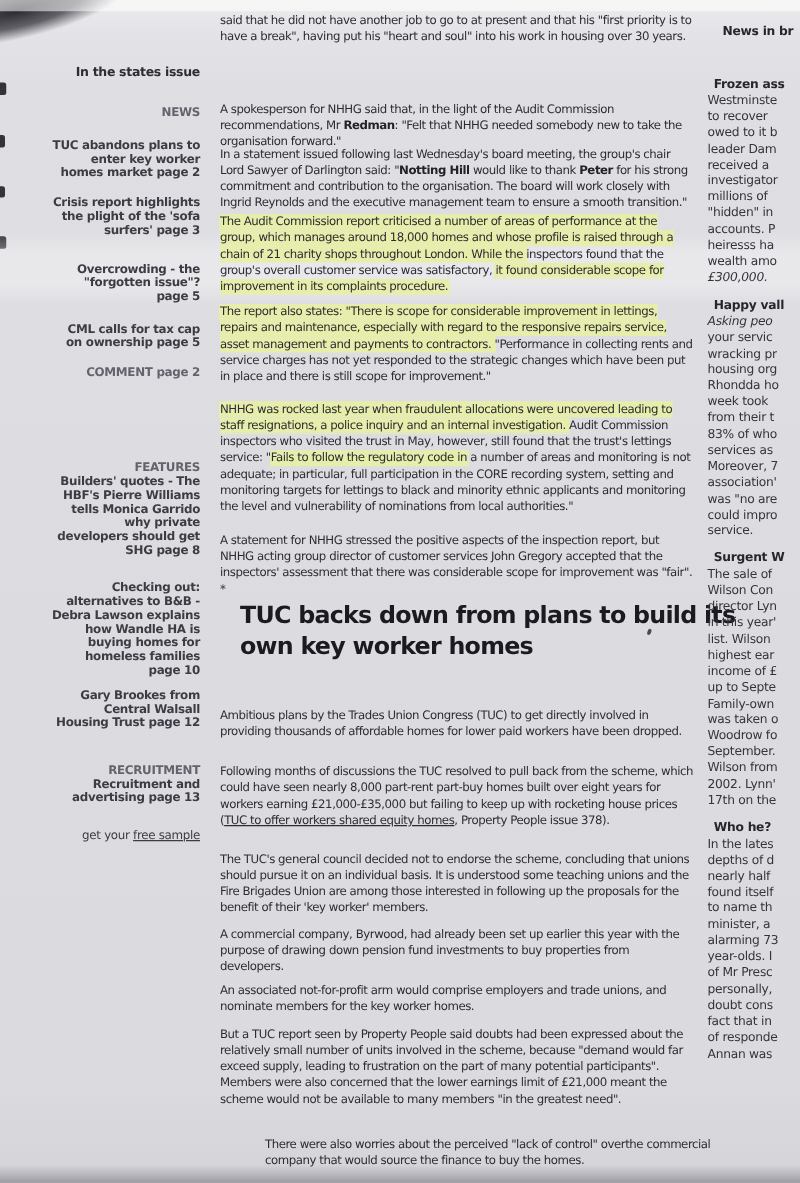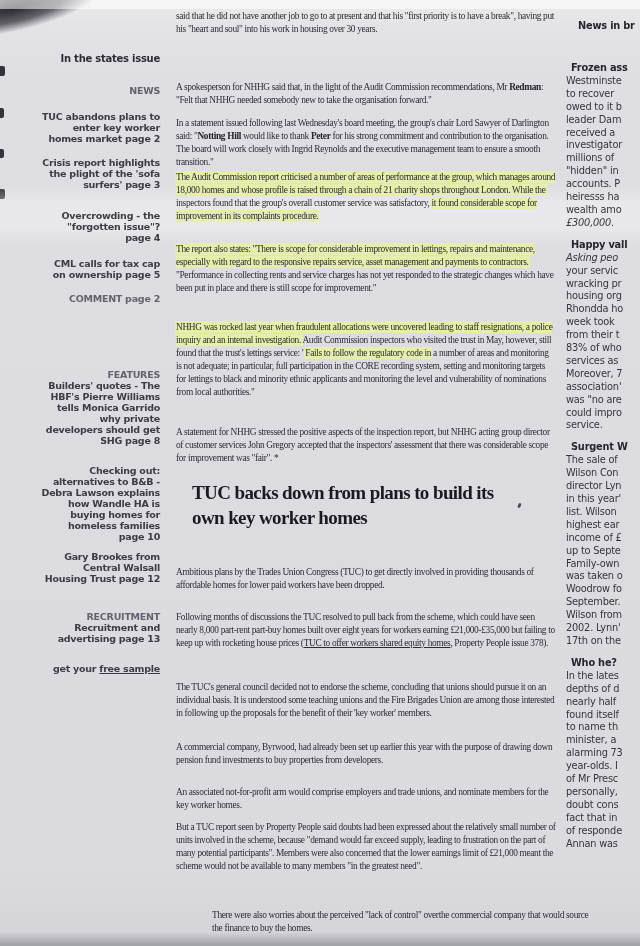--- a/index.html
+++ b/index.html
@@ -23,41 +23,41 @@
 
   
   .toc { position:absolute; left:0; top:0; width:163px; height:946px;
     font-weight:bold; font-size:9.5px; line-height:11px; letter-spacing:-0.25px;
     color:#3c3c44; text-align:right; }
   .toc-item { position:absolute; left:0; right:3px; white-space:pre-line; }
   .toc-header { font-size:10px; color:#2d2d34; }
 
   
   .main { position:absolute; left:176px; top:0; width:380px; height:946px;
-    font-size:9.4px; line-height:13px; letter-spacing:-0.35px; color:#2c2c33;font-family:Liberation Serif, serif; }
+    font-size:9.4px; line-height:13px; letter-spacing:-0.35px; color:#2c2c33; }
   .para { position:absolute; left:0; width:380px; }
   .headline { position:absolute; left:0; width:400px; font-size:19px; line-height:25px;
     font-weight:bold; letter-spacing:-0.6px; color:#1a1a20; white-space:pre-line; }
 
   
   .brief { position:absolute; left:566px; top:0; width:80px; height:946px;
     font-size:9.8px; line-height:12.9px; letter-spacing:-0.2px; color:#34343b; }
   .brief-header { position:absolute; top:20px; left:12px; font-weight:bold; color:#26262c; white-space:nowrap; }
   .brief-items { position:absolute; top:62px; left:0; width:80px; }
   .brief-item { margin-bottom:9px; }
   .brief-title { font-weight:bold; color:#26262c; margin-left:5px; white-space:nowrap; }
   .brief-body { white-space:pre-line; }
 
   
   .b { font-weight:bold; color:#222228; }
   .h { background:var(--highlight,#e6eda6); box-shadow:0 0 0 1px var(--highlight,#e6eda6); }
   .u { text-decoration:underline; }
   .i { font-style:italic; }
   .sec { color:#63636d; }
-  .r { font-weight:bold; }
+  .r { font-weight:normal; }
 </style>
 </head>
 <body>
 
 <div class="page" style="--highlight: #e7eeab;">
 
   <div class="artifact-tl"></div>
   <div class="edge-mark" style="top:66px;height:10px;"></div>
   <div class="edge-mark" style="top:108px;height:10px;width:4px;"></div>
   <div class="edge-mark" style="top:149px;height:9px;width:4px;"></div>
@@ -71,21 +71,21 @@
     <div class="toc-item toc-header" style="top:53px;"><span>In the states issue</span></div>
     <div class="toc-item" style="top:85px;"><span class="sec">NEWS</span></div>
     <div class="toc-item" style="top:111px;"><span>TUC abandons plans to
 enter key worker
 homes market page 2</span></div>
     <div class="toc-item" style="top:157px;"><span>Crisis report highlights
 the plight of the 'sofa
 surfers' page 3</span></div>
     <div class="toc-item" style="top:210px;"><span>Overcrowding - the
 "forgotten issue"?
-page 4</span></div>
+page 5</span></div>
     <div class="toc-item" style="top:258px;"><span>CML calls for tax cap
 on ownership page 5</span></div>
     <div class="toc-item" style="top:293px;"><span class="sec">COMMENT page 2</span></div>
     <div class="toc-item" style="top:369px;"><span class="sec">FEATURES
 </span><span>Builders' quotes - The
 HBF's Pierre Williams
 tells Monica Garrido
 why private
 developers should get
 SHG page 8</span></div>

